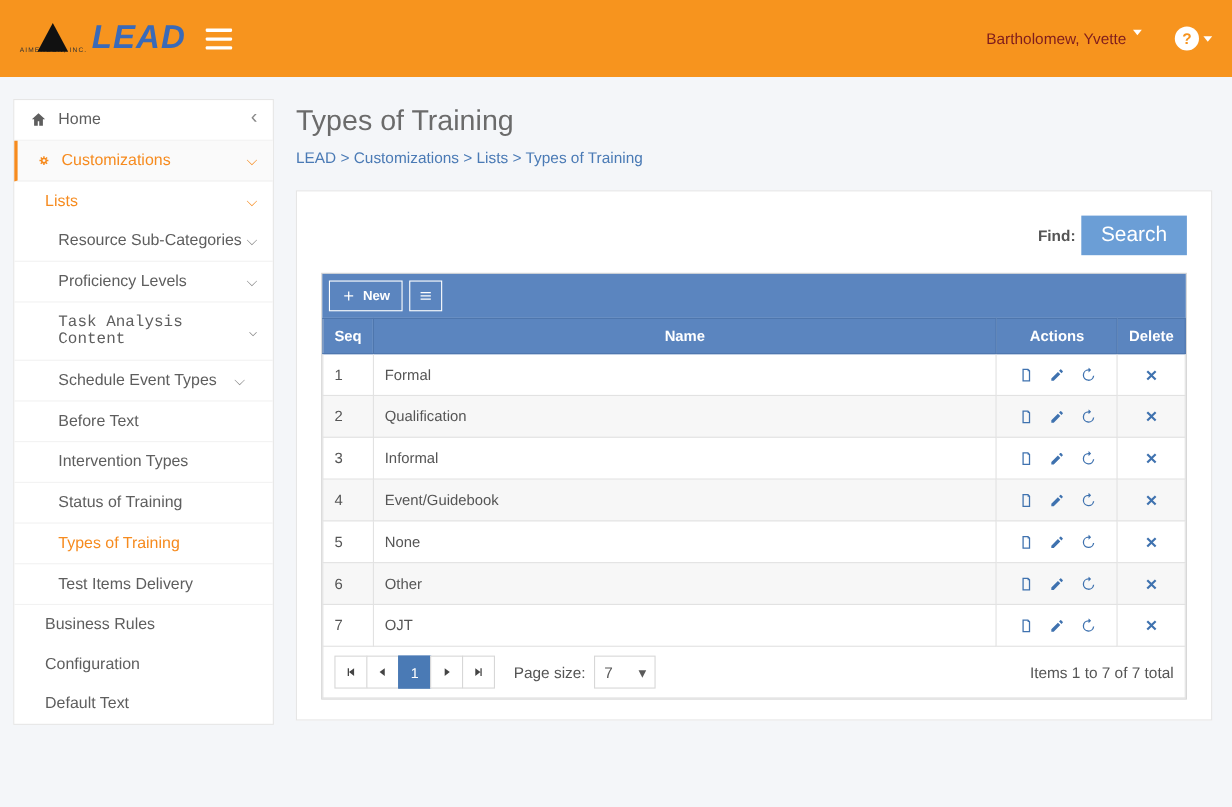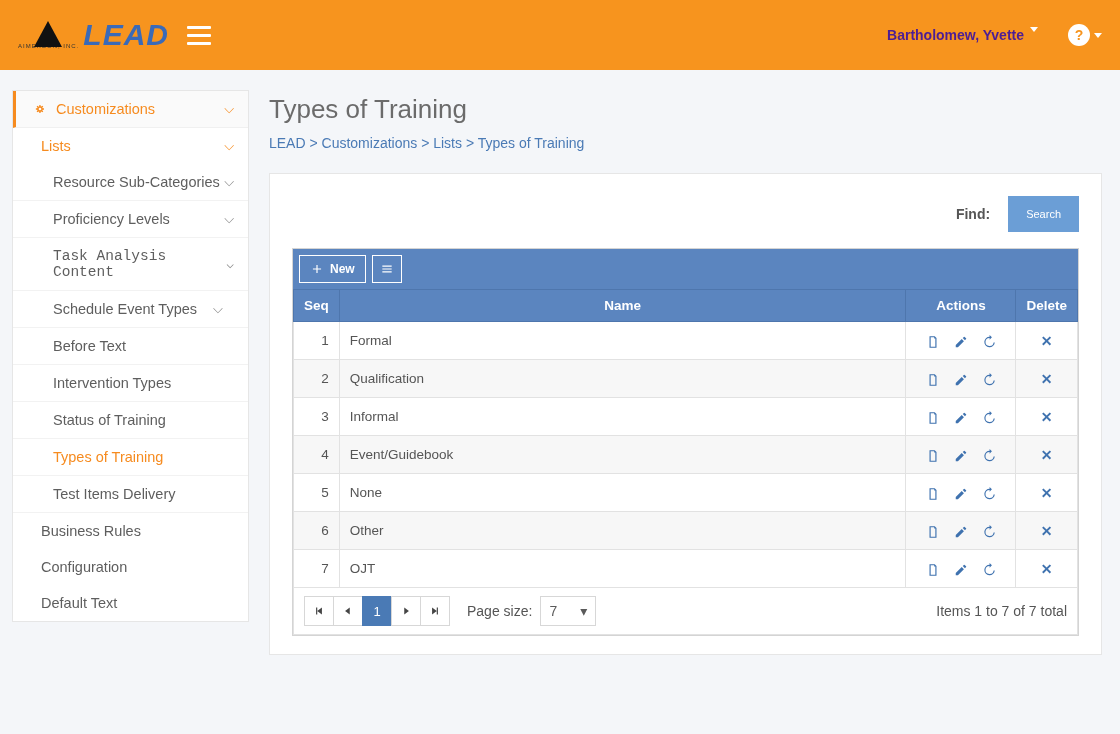--- a/index.html
+++ b/index.html
@@ -41,21 +41,21 @@
   }
   .logo-sub {
     font-size:6px;color:#333;letter-spacing:1px;margin-top:-4px;
   }
   .hamburger {
     width:30px; height:30px; margin-left:18px; cursor:pointer;
     display:flex;flex-direction:column;justify-content:center;gap:5px;
   }
   .hamburger span{background:#fff;height:3px;width:24px;border-radius:1px;}
   .top-spacer{flex:1}
-  .user-block{display:flex;gap:6px;font-weight:700;color:#4c1d95;font-size:14px;cursor:pointer}
+  .user-block{display:flex;gap:6px;font-weight:400;color:#7f1d1d;font-size:14px;cursor:pointer}
   .caret-down{width:0;height:0;border-left:4px solid transparent;border-right:4px solid transparent;border-top:5px solid #fff;}
   .help{margin-left:30px;display:flex;align-items:center;gap:4px;cursor:pointer}
   .help-circle{width:22px;height:22px;border-radius:50%;background:#fff;color:#f7941e;font-weight:800;display:flex;align-items:center;justify-content:center;font-size:14px}
   
   .layout{display:flex;gap:20px;padding:20px 18px 20px 12px;align-items:flex-start}
   .sidebar{width:237px;background:#fff;border:1px solid #e6e6e6;font-size:14.5px;color:#5e5e5e}
   .side-item{display:flex;align-items:center;justify-content:space-between;padding:10px 14px;cursor:pointer;border-bottom:1px solid #f0f0f0}
   .side-item:last-child{border-bottom:none}
   .side-item .left{display:flex;align-items:center;gap:10px}
   .side-item.level2{padding-left:28px;border:none}
@@ -66,35 +66,35 @@
   .side-icon{width:16px;display:inline-flex;justify-content:center}
   .chev{font-size:11px;color:#888}
   .chev-left::before{content:"‹";font-size:18px;line-height:0}
   .chev-down::before{content:"⌵";font-size:13px}
   
   .main{flex:1}
   .page-title{font-size:26px;color:#6b6b6b;font-weight:400;margin:4px 0 10px}
   .breadcrumb{font-size:14px;color:#4a7ab5}
   .breadcrumb span{color:#4a7ab5}
   .card{background:#fff;border:1px solid #e6e6e6;margin-top:22px;padding:22px 22px 18px}
-  .findbar{display:flex;align-items:center;justify-content:flex-end;gap:18px;margin-bottom:16px}
+  .findbar{display:flex;align-items:center;justify-content:flex-end;gap:5px;margin-bottom:16px}
   .find-label{font-weight:700;color:#555}
   .find-input{width:218px;height:34px;border:1px solid #ccc;padding:0 10px;font-size:14px;color:#777}
-  .search-btn{height:36px;padding:5px 18px;background:#6b9ed6;color:#fff;border:none;font-size:11px;cursor:pointer}
+  .search-btn{height:36px;padding:5px 18px;background:#6b9ed6;color:#fff;border:none;font-size:19px;cursor:pointer}
   
   .tbl-wrap{border:1px solid #d4d4d4}
   .tbl-topbar{background:#5b85bf;padding:6px;display:flex;gap:6px}
   .tb-btn{background:transparent;border:1px solid #fff;color:#fff;height:28px;padding:0 10px;display:inline-flex;align-items:center;gap:6px;font-weight:700;font-size:12px;cursor:pointer}
   .tb-iconbtn{width:30px;justify-content:center;padding:0}
   table{width:100%;border-collapse:collapse}
   thead th{background:#5b85bf;color:#fff;font-weight:700;font-size:13.5px;padding:8px 10px;text-align:center;border:1px solid #4e76ad}
   thead th.name{text-align:center}
   tbody td{border:1px solid #e2e2e2;padding:10px 10px;font-size:13.5px;color:#555}
   tbody tr:nth-child(even){background:#f7f7f7}
-  .col-seq{width:40px;text-align:right}
+  .col-seq{width:40px;text-align:left}
   .col-actions{width:110px;text-align:center}
   .col-delete{width:60px;text-align:center}
   .act-icons{display:inline-flex;gap:14px;justify-content:center;color:#3f72af;font-size:15px}
   .act-icons span{cursor:pointer}
   .del-icon{color:#3f72af;font-weight:900;cursor:pointer;font-size:14px}
   
   .pager-row{display:flex;align-items:center;justify-content:space-between;border:1px solid #e2e2e2;border-top:none;padding:8px 10px}
   .pager-left{display:flex;align-items:center;gap:0}
   .pgbtn{width:30px;height:30px;border:1px solid #d7d7d7;background:#fff;display:flex;align-items:center;justify-content:center;font-size:13px;color:#444;cursor:pointer;margin-right:-1px}
   .pgbtn.current{background:#4a7ab5;color:#fff;border-color:#4a7ab5}
@@ -128,20 +128,31 @@
   </div>
   <div class="help">
     <div class="help-circle">?</div>
     <span class="caret-down"></span>
   </div>
 </div>
 
 <div class="layout">
 
   <div class="sidebar">
+    <div class="side-item">
+      <span class="left">
+        <span class="side-icon">
+          <svg class="ic16" viewBox="0 0 24 24">
+              <path d="M12 3l9 8h-3v9h-5v-6H11v6H6v-9H3z"></path>
+            </svg>
+        </span>
+        <span>Home</span>
+      </span>
+      <span class="chev chev-left"></span>
+    </div>
 
     <div class="side-item active active-bar">
       <span class="left">
         <span class="side-icon">
           <svg class="ic16" viewBox="0 0 24 24">
               <path d="M19 13h2v-2h-2a7 7 0 0 0-.5-1.2l1.4-1.4-1.4-1.4-1.4 1.4A7 7 0 0 0 15.9 8V6h-2v2a7 7 0 0 0-1.2.5L11.3 7l-1.4 1.4L11.3 9.8A7 7 0 0 0 10.8 11H8.8v2h2a7 7 0 0 0 .5 1.2l-1.4 1.4L11.3 17l1.4-1.4a7 7 0 0 0 1.2.5v2h2v-2a7 7 0 0 0 1.2-.5l1.4 1.4 1.4-1.4-1.4-1.4A7 7 0 0 0 19 13zm-4 1a2 2 0 1 1 0-4 2 2 0 0 1 0 4z"></path>
             </svg>
         </span>
         <span>Customizations</span>
       </span>

